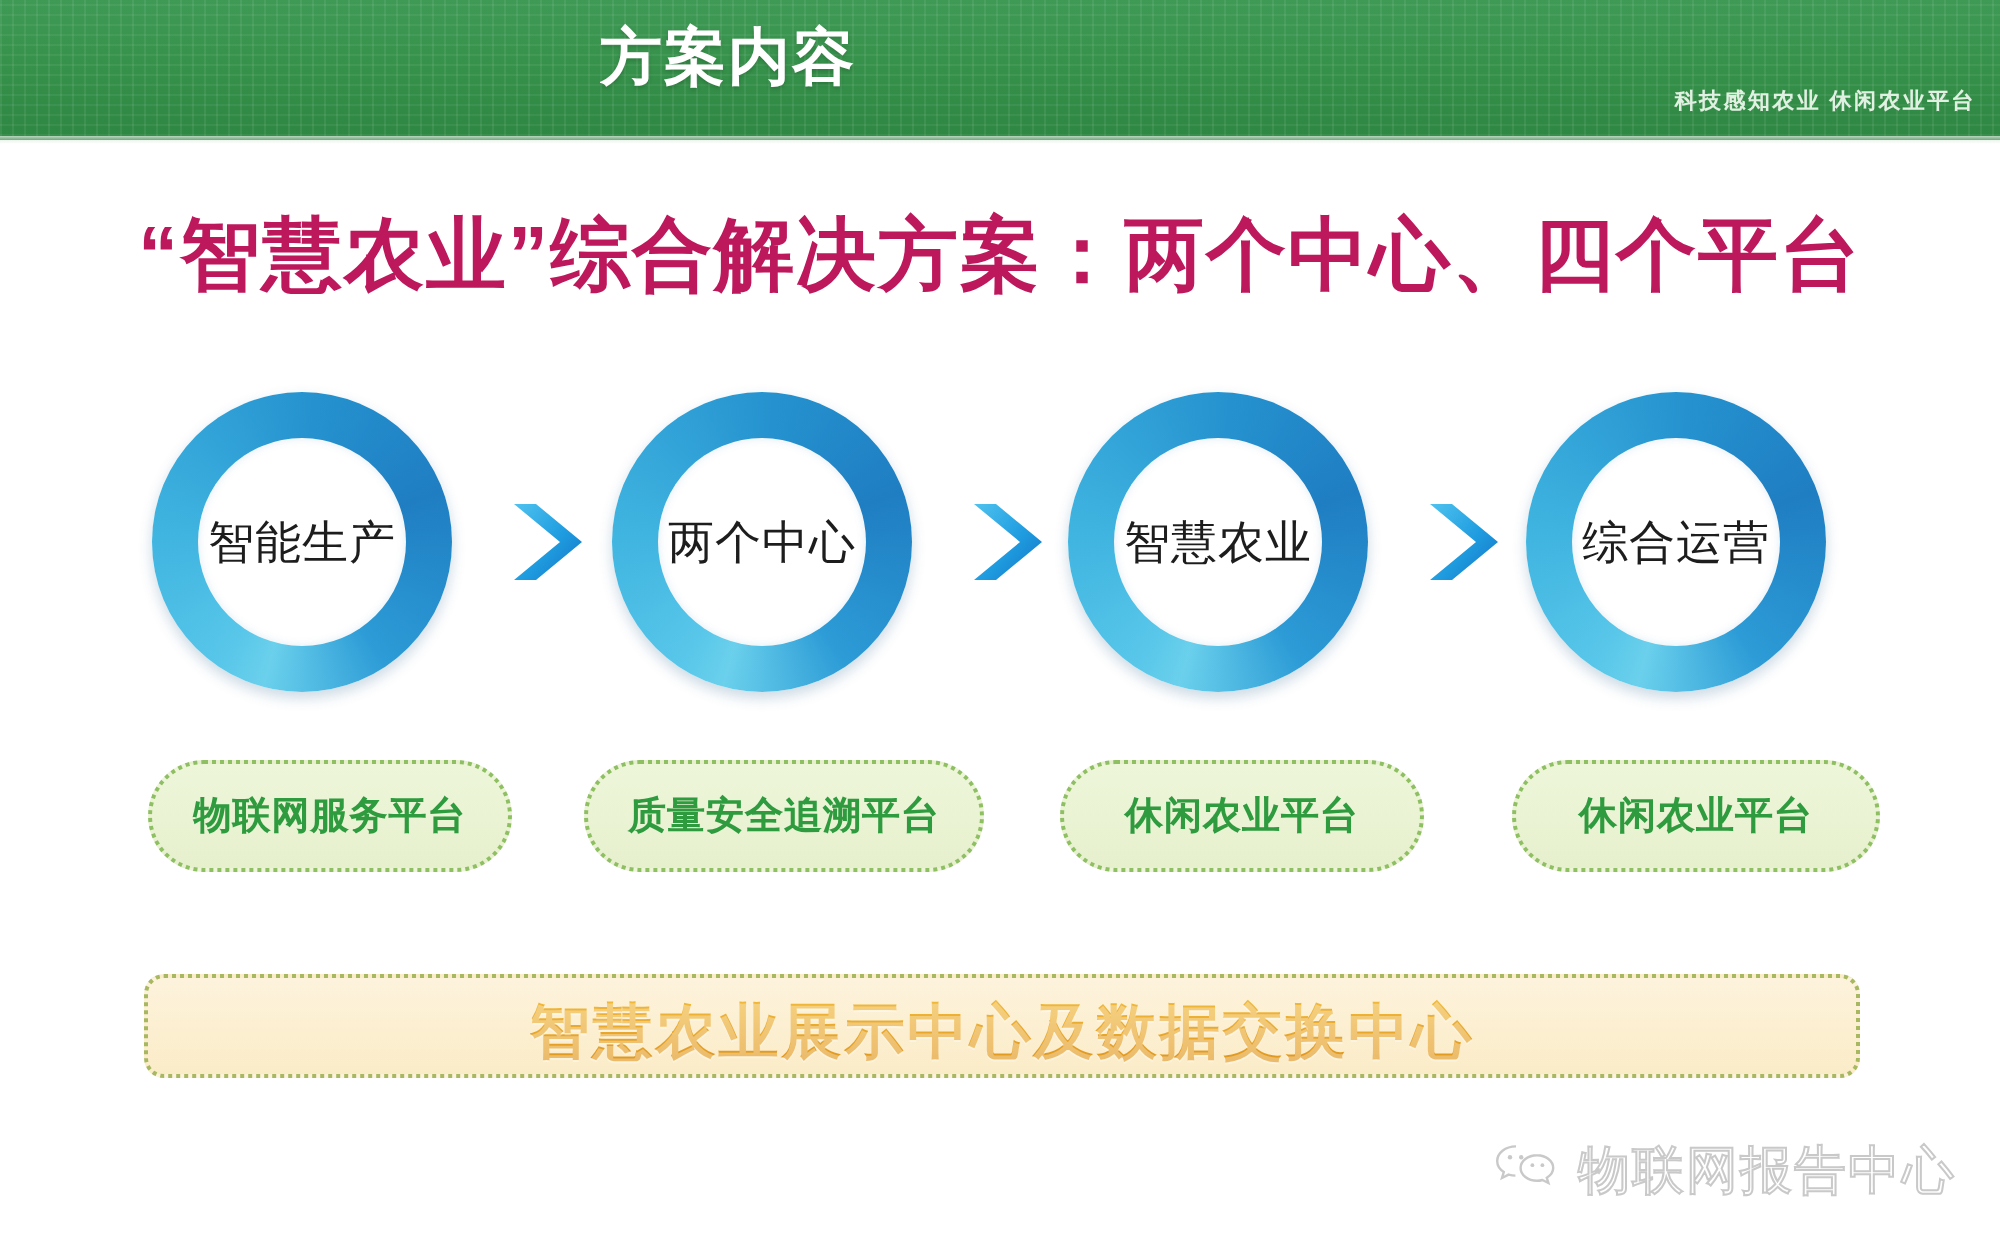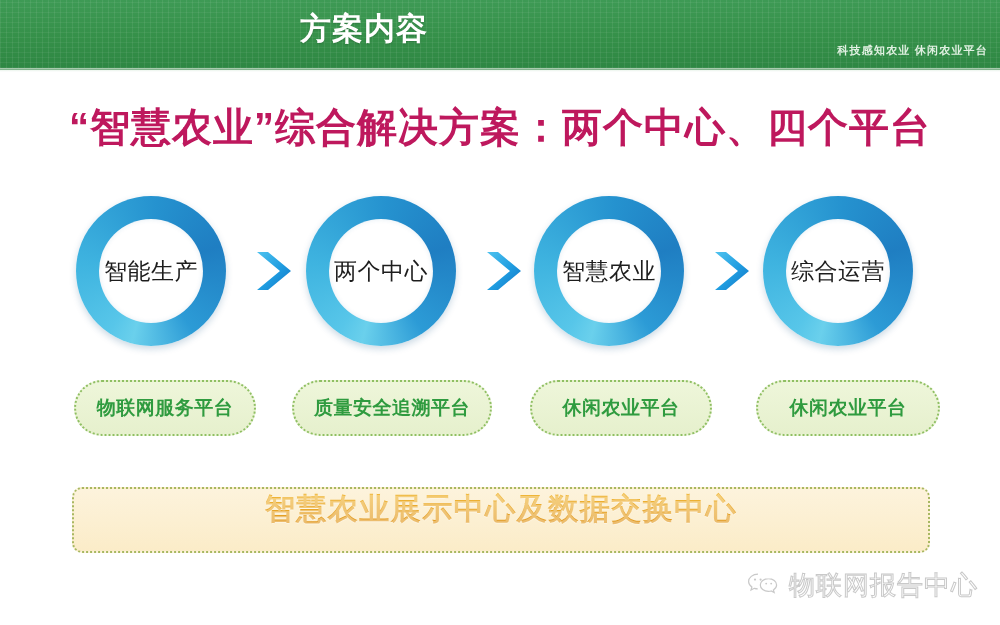--- a/index.html
+++ b/index.html
@@ -183,27 +183,27 @@
   .pill.p1 { left: 232px; width: 200px; }
   .pill.p2 { left: 470px; width: 182px; }
   .pill.p3 { left: 696px; width: 184px; }
 
   
   #center-banner {
     position: absolute;
     left: 72px;
     top: 487px;
     width: 858px;
-    height: 66px;
+    height: 52px;
     box-sizing: border-box;
     border: 2px dotted #a8b861;
     border-radius: 10px;
     background: linear-gradient(180deg, #fdf3dc 0%, #fbecc8 100%);
     display: flex;
-    align-items: flex-start;
+    align-items: flex-end;
     justify-content: center;
   }
   #center-banner-label {
     font-size: 30px;
     font-weight: bold;
     letter-spacing: 1.5px;
     white-space: nowrap;
     color: #e8a227;
     background: linear-gradient(180deg, #f3bd3e 0%, #dd8f16 100%);
     -webkit-background-clip: text;

